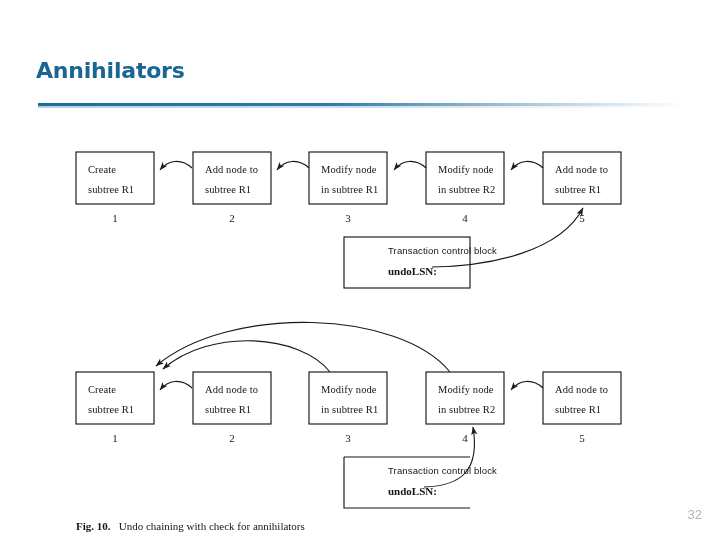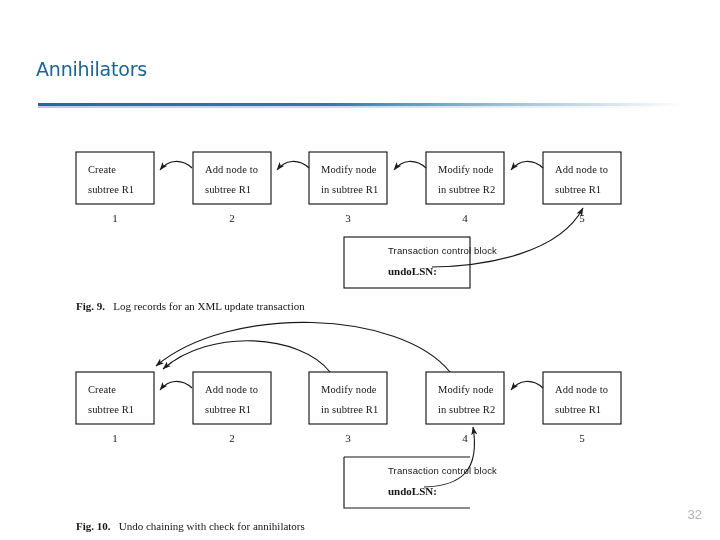--- a/index.html
+++ b/index.html
@@ -22,22 +22,22 @@
     height: 540px;
     background: #ffffff;
   }
 
   
   #slide-title {
     position: absolute;
     left: 36px;
     top: 58px;
     font-family: "DejaVu Sans", sans-serif;
-    font-size: 19px;
-    font-weight: normal;
+    font-size: 22px;
+    font-weight: bold;
     letter-spacing: -0.2px;
     color: #1a6593;
     white-space: nowrap;
   }
 
   #title-rule {
     position: absolute;
     left: 38px;
     top: 103px;
     width: 648px;
@@ -222,24 +222,20 @@
 
     <div class="box-index" style="left:105px; top:92px;">1</div>
     <div class="box-index" style="left:222px; top:92px;">2</div>
     <div class="box-index" style="left:338px; top:92px;">3</div>
     <div class="box-index" style="left:455px; top:92px;">4</div>
     <div class="box-index" style="left:572px; top:92px;">5</div>
 
     <div class="tcb-title" style="left:356px; top:125px;">Transaction control block</div>
     <div class="tcb-field" style="left:388px; top:145px;">undoLSN:</div>
 
-    <div class="fig-caption" style="left:76px; top:180px;">
-      <span class="fig-label">Fig. 9.</span>
-      &nbsp;&nbsp;<span>Log records for an XML update transaction</span>
-    </div>
 
     <div class="log-box-text" style="left:88px;  top:260px;">
       <div>Create</div>
       <div>subtree R1</div>
     </div>
     <div class="log-box-text" style="left:205px; top:260px;">
       <div>Add node to</div>
       <div>subtree R1</div>
     </div>
     <div class="log-box-text" style="left:321px; top:260px;">

